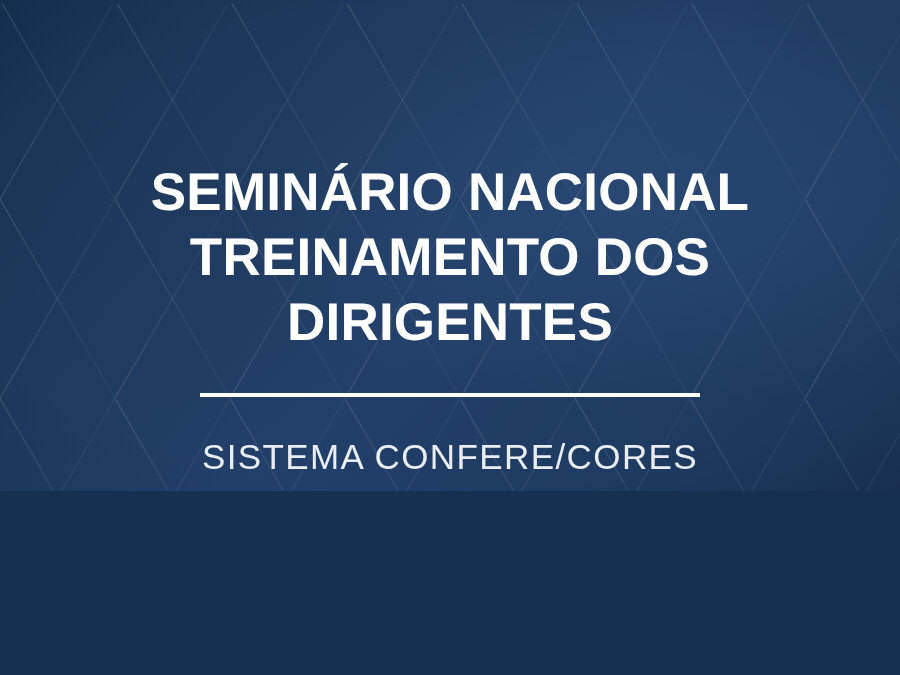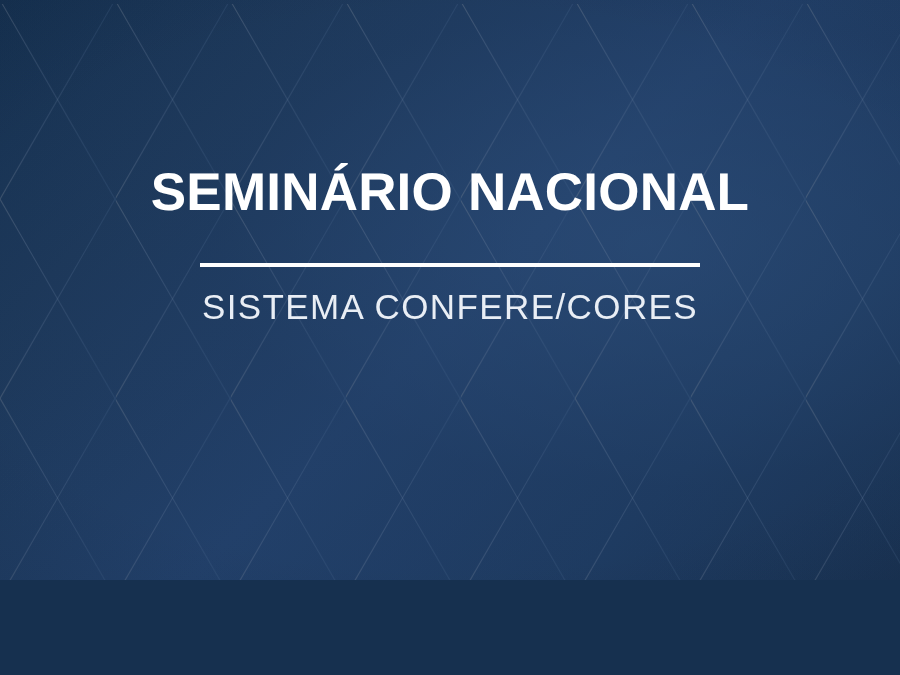--- a/index.html
+++ b/index.html
@@ -11,21 +11,21 @@
   body {
     width: 900px;
     height: 675px;
     overflow: hidden;
     font-family: "Liberation Sans", sans-serif;
   }
 
   #slide {
     position: relative;
     width: 900px;
-    height: 580px;
+    height: 491px;
     overflow: hidden;
     background-color: #20395e;
     isolation: isolate;
   }
 
   
   .bg-base {
     position: absolute;
     inset: 0;
     background:
@@ -85,21 +85,21 @@
   }
 
   .divider {
     margin-top: 38px;
     width: 500px;
     height: 4px;
     background: #ffffff;
   }
 
   .subtitle {
-    margin-top: 20px;
+    margin-top: 40px;
     color: #e9eef5;
     font-family: "Liberation Sans", sans-serif;
     font-weight: 300;
     font-size: 35px;
     line-height: 40px;
     letter-spacing: 1.4px;
     white-space: nowrap;
   }
 </style>
 </head>
@@ -143,20 +143,22 @@
       </g>
     </svg>
   </div>
 
   <div class="bg-vignette"></div>
 
   <div class="content">
 
     <div class="title-block">
       <span class="title-line">SEMINÁRIO NACIONAL</span>
+      <span class="title-line">TREINAMENTO DOS</span>
+      <span class="title-line">DIRIGENTES</span>
     </div>
 
     <div class="divider"></div>
 
     <div class="subtitle">SISTEMA CONFERE/CORES</div>
 
   </div>
 </div>
 
 </body></html>

